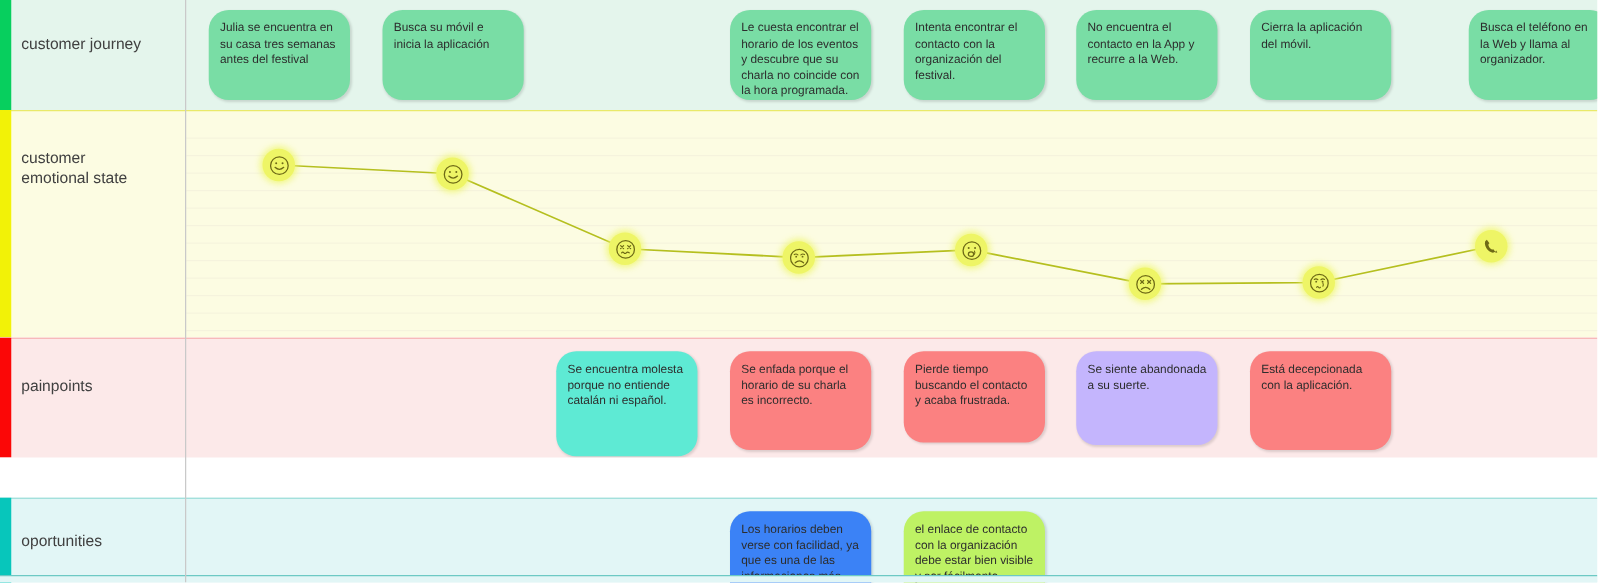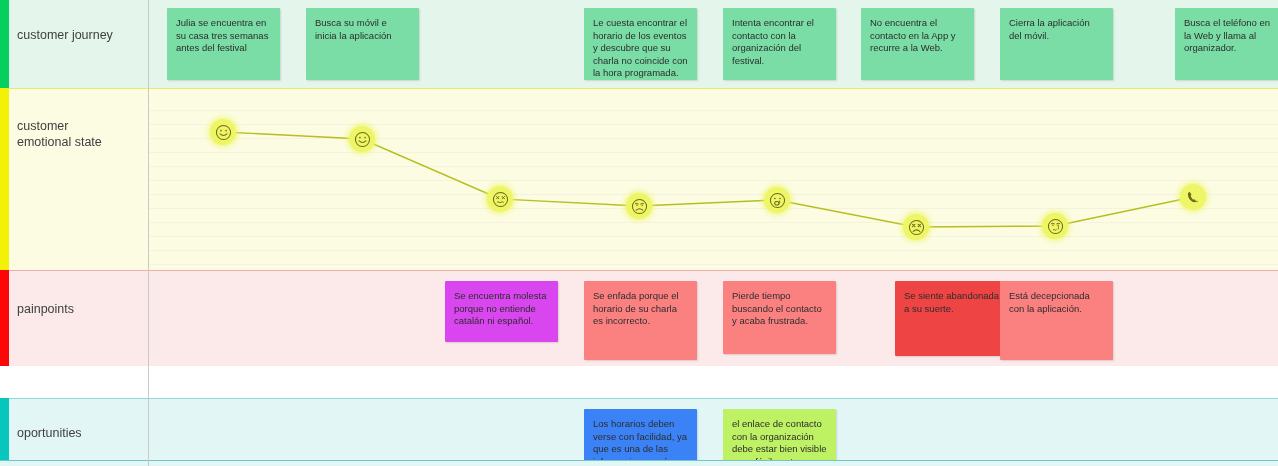--- a/index.html
+++ b/index.html
@@ -86,21 +86,21 @@
 
   
   .cards {
     position: absolute;
     left: 0; top: 0;
     width: 1278px; height: 100%;
   }
   .card {
     position: absolute;
     width: 113px;
-    border-radius: 1px;
+    border-radius: 16px;
     padding: 9px 8px 8px 9px;
     font-size: 9.5px;
     line-height: 12.6px;
     color: #2d2d2d;
     box-shadow: 1px 1px 2px rgba(0,0,0,0.13);
     overflow: hidden;
   }
   .card-journey { top: 8px;  height: 72px; background: #79dda5; }
 
   
@@ -253,24 +253,24 @@
           <path d="M13.6 15.9 L16.1 16.6 L15.0 14.3 Z" fill="#6e6a16"></path>
         </svg>
       </div>
     </div>
   </div>
 
   <div class="row row-pain">
     <div class="accent accent-pain" style="top:0;height:96px"></div>
     <div class="row-label">painpoints</div>
     <div class="cards">
-      <div class="card" style="left:445px;top:11px;height:61px;background:#d946ef">Se encuentra molesta porque no entiende catalán ni español.</div>
+      <div class="card" style="left:445px;top:11px;height:84px;background:#5eead4">Se encuentra molesta porque no entiende catalán ni español.</div>
       <div class="card" style="left:584px;top:11px;height:79px;background:#fb8181">Se enfada porque el horario de su charla es incorrecto.</div>
       <div class="card" style="left:723px;top:11px;height:73px;background:#fb8181">Pierde tiempo buscando el contacto y acaba frustrada.</div>
-      <div class="card" style="left:895px;top:11px;height:75px;background:#ef4444">Se siente abandonada a su suerte.</div>
+      <div class="card" style="left:861px;top:11px;height:75px;background:#c4b5fd">Se siente abandonada a su suerte.</div>
       <div class="card" style="left:1000px;top:11px;height:79px;background:#fb8181">Está decepcionada con la aplicación.</div>
     </div>
   </div>
 
   <div class="row row-opport">
     <div class="accent accent-opport" style="top:0;height:100px"></div>
     <div class="row-label">oportunities</div>
     <div class="cards">
       <div class="card" style="left:584px;top:11px;height:74px;background:#3b82f6">Los horarios deben verse con facilidad, ya que es una de las informaciones más importantes.</div>
       <div class="card" style="left:723px;top:11px;height:74px;background:#bef264">el enlace de contacto con la organización debe estar bien visible y ser fácilmente accesible</div>

